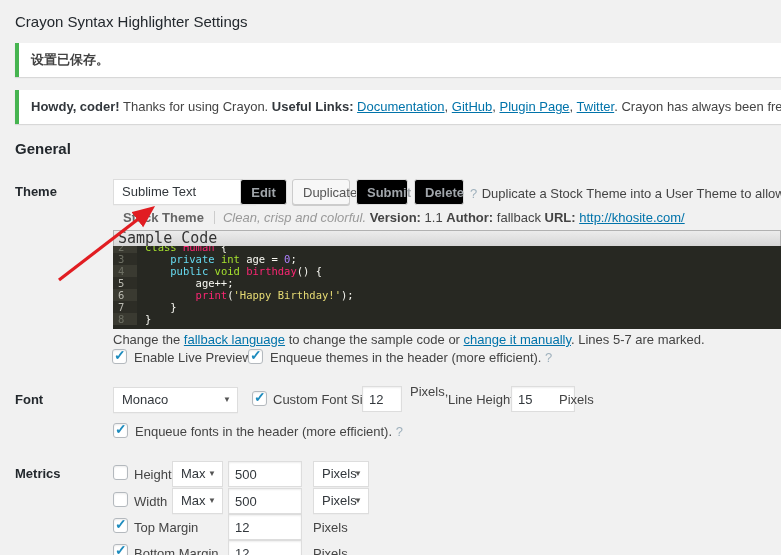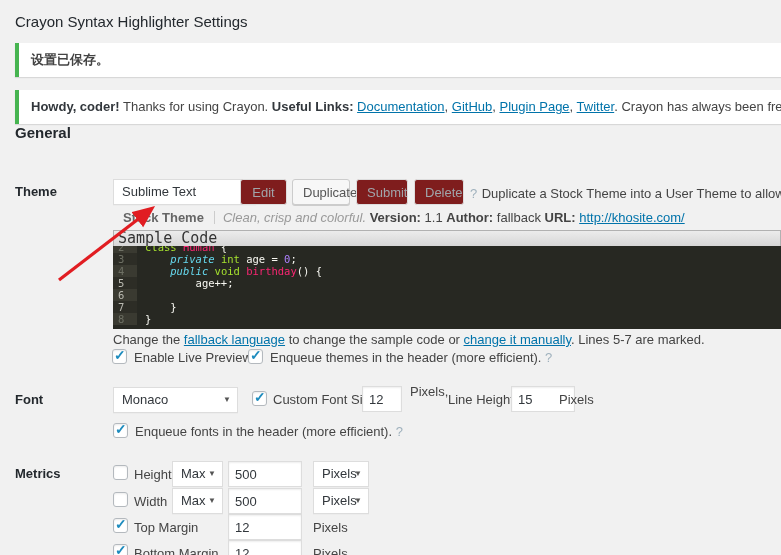--- a/index.html
+++ b/index.html
@@ -32,21 +32,21 @@
     box-shadow:0 1px 0 rgba(0,0,0,0.02); cursor:pointer;
   }
   .select .car {
     position:absolute; right:6px; top:0; line-height:24px; font-size:8px; color:#555;
   }
   .btn {
     position:absolute; height:26px; background:#f7f7f7; border:1px solid #ccc;
     border-radius:3px; font-size:13px; color:#555; font-family:"Liberation Sans",sans-serif;
     box-shadow:0 1px 0 #ccc; cursor:pointer; padding:0 10px;
   }
-  .btn.disabled { color:#a0a5aa; border-color:#ddd; box-shadow:none; background:#7f1d1d; }
+  .btn.disabled { color:#a0a5aa; border-color:#ddd; box-shadow:none; background:#000000;font-weight:bold; }
 
   .qmark { color:#9fb1bd; font-size:13px; }
 
   .help-text { font-size:13px; color:#444; }
 
   .stock-line { left:123px; top:210px; font-size:13px; color:#444; white-space:nowrap; }
   .stock-line .stock-label { font-weight:700; color:#666; margin-right:10px; }
   .stock-line .divider { display:inline-block; border-left:1px solid #ccc; height:13px; margin:0 8px -2px 0; }
   .stock-line .desc { font-style:italic; color:#999; }
 
@@ -59,21 +59,21 @@
   .code-box {
     left:113px; top:246px; width:668px; height:83px; background:#272822; overflow:hidden;
   }
   .code-scroll { position:relative; top:-5px; }
   .code-line { display:flex; height:12px; line-height:12px;
     font-family:"DejaVu Sans Mono", monospace; font-size:10.5px; white-space:pre; }
   .code-line .ln { width:24px; flex:0 0 24px; background:#2d2d26; color:#6e7064; padding-left:5px; }
   .code-line.even .ln { background:#3a3a31; }
   .code-line.marked .ln { color:#b9b9b0; }
   .code-line .lc { padding-left:8px; color:#f8f8f2; }
-  .tk-k { color:#a6e22e; } .tk-c { color:#66d9ef;font-style:italic; } .tk-n { color:#f92672; }
+  .tk-k { color:#a6e22e; } .tk-c { color:#66d9ef; } .tk-n { color:#f92672; }
   .tk-s { color:#e6db74; } .tk-m { color:#ae81ff; } .tk-p { color:#f8f8f2; }
 
   .body-line { font-size:13px; color:#444; white-space:nowrap; }
 
   .cb { position:absolute; width:15px; height:15px; background:#fff; border:1px solid #b4b9be;
     border-radius:3px; box-shadow:inset 0 1px 2px rgba(0,0,0,0.08); cursor:pointer; }
   .cb.checked::after { content:"\2713"; position:absolute; left:1px; top:-3px;
     font-size:14px; font-weight:bold; color:#1e8cbe; }
 
   .cb-label { font-size:13px; color:#444; white-space:nowrap; }
@@ -92,21 +92,21 @@
   <div class="abs page-title">Crayon Syntax Highlighter Settings</div>
 
   <div class="abs notice notice-saved">
     <span>设置已保存。</span>
   </div>
 
   <div class="abs notice notice-howdy">
     <b>Howdy, coder!</b><span> Thanks for using Crayon. </span><b>Useful Links: </b><a class="lnk">Documentation</a><span>, </span><a class="lnk">GitHub</a><span>, </span><a class="lnk">Plugin Page</a><span>, </span><a class="lnk">Twitter</a><span>. Crayon has always been free. If you value it</span>
   </div>
 
-  <div class="abs section-title" style="top:124px;">General</div>
+  <div class="abs section-title" style="top:140px;">General</div>
 
   <div class="abs row-label" style="top:184px;text-align:right;">Theme</div>
 
   <div class="select" style="left:113px; top:179px; width:143px;">
     <span>Sublime Text</span>
     <span class="car">▼</span>
   </div>
 
   <button class="btn disabled" style="left:240px; top:179px; width:47px;">Edit</button>
   <button class="btn" style="left:292px; top:179px; width:58px;">Duplicate</button>
@@ -144,20 +144,21 @@
       <div class="code-line even">
         <span class="ln">4</span>
         <span class="lc"><span class="tk-p">    </span><span class="tk-c">public </span><span class="tk-k">void </span><span class="tk-n">birthday</span><span class="tk-p">() {</span></span>
       </div>
       <div class="code-line marked">
         <span class="ln">5</span>
         <span class="lc"><span class="tk-p">        age++;</span></span>
       </div>
       <div class="code-line even marked">
         <span class="ln">6</span>
+        <span class="lc"><span class="tk-p">        </span><span class="tk-n">print</span><span class="tk-p">(</span><span class="tk-s">'Happy Birthday!'</span><span class="tk-p">);</span></span>
       </div>
       <div class="code-line marked">
         <span class="ln">7</span>
         <span class="lc"><span class="tk-p">    }</span></span>
       </div>
       <div class="code-line even">
         <span class="ln">8</span>
         <span class="lc"><span class="tk-p">}</span></span>
       </div>
     </div>

